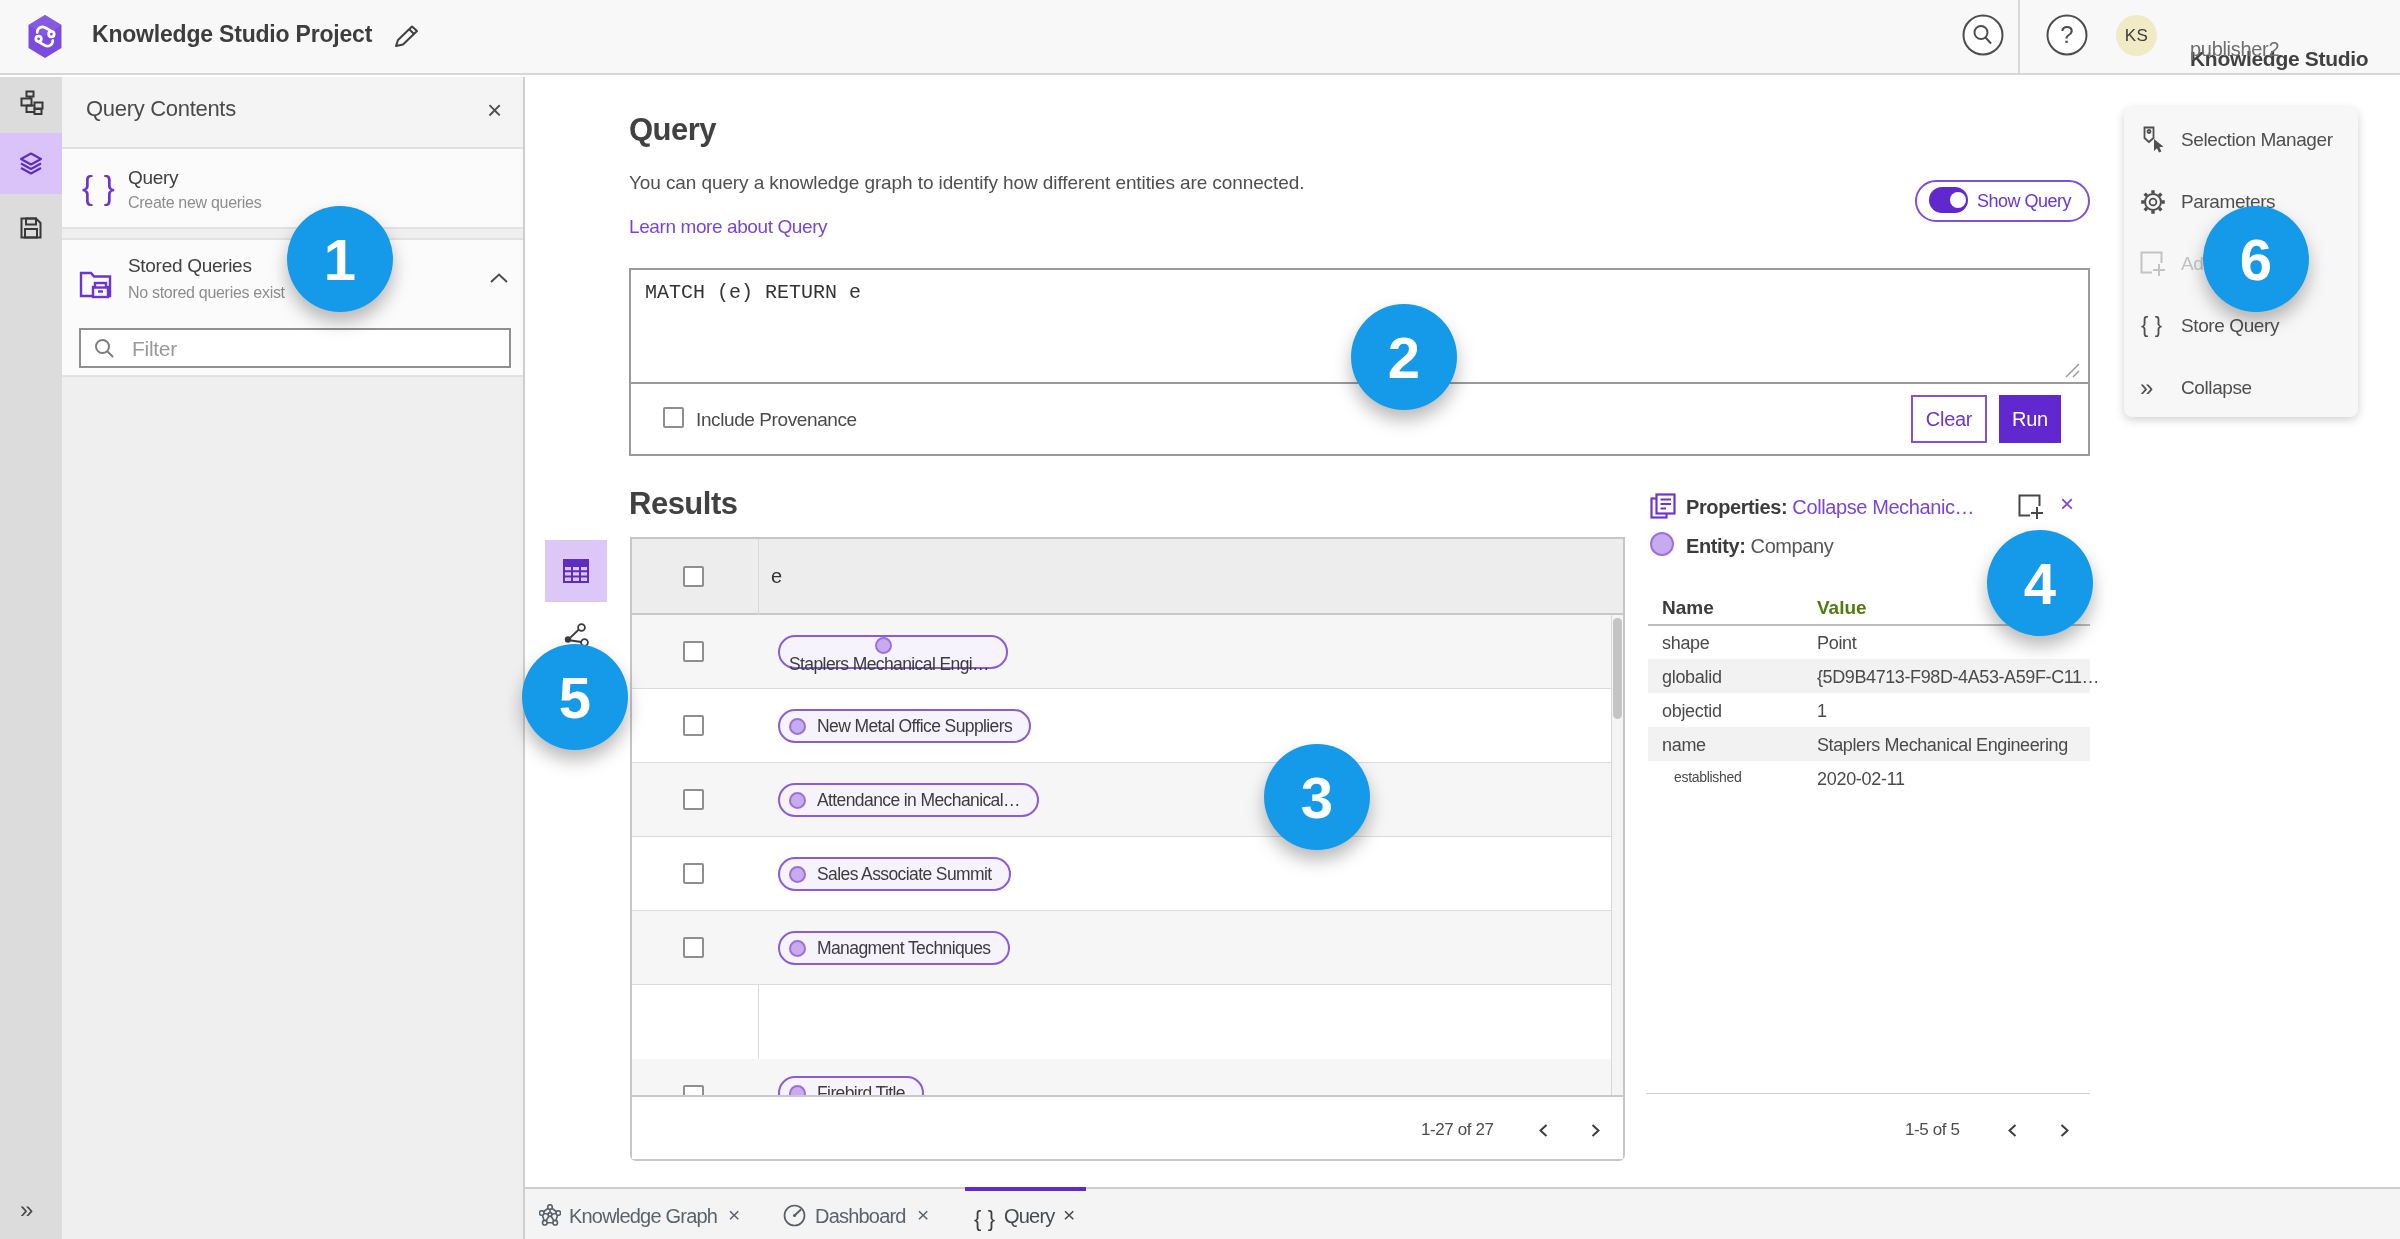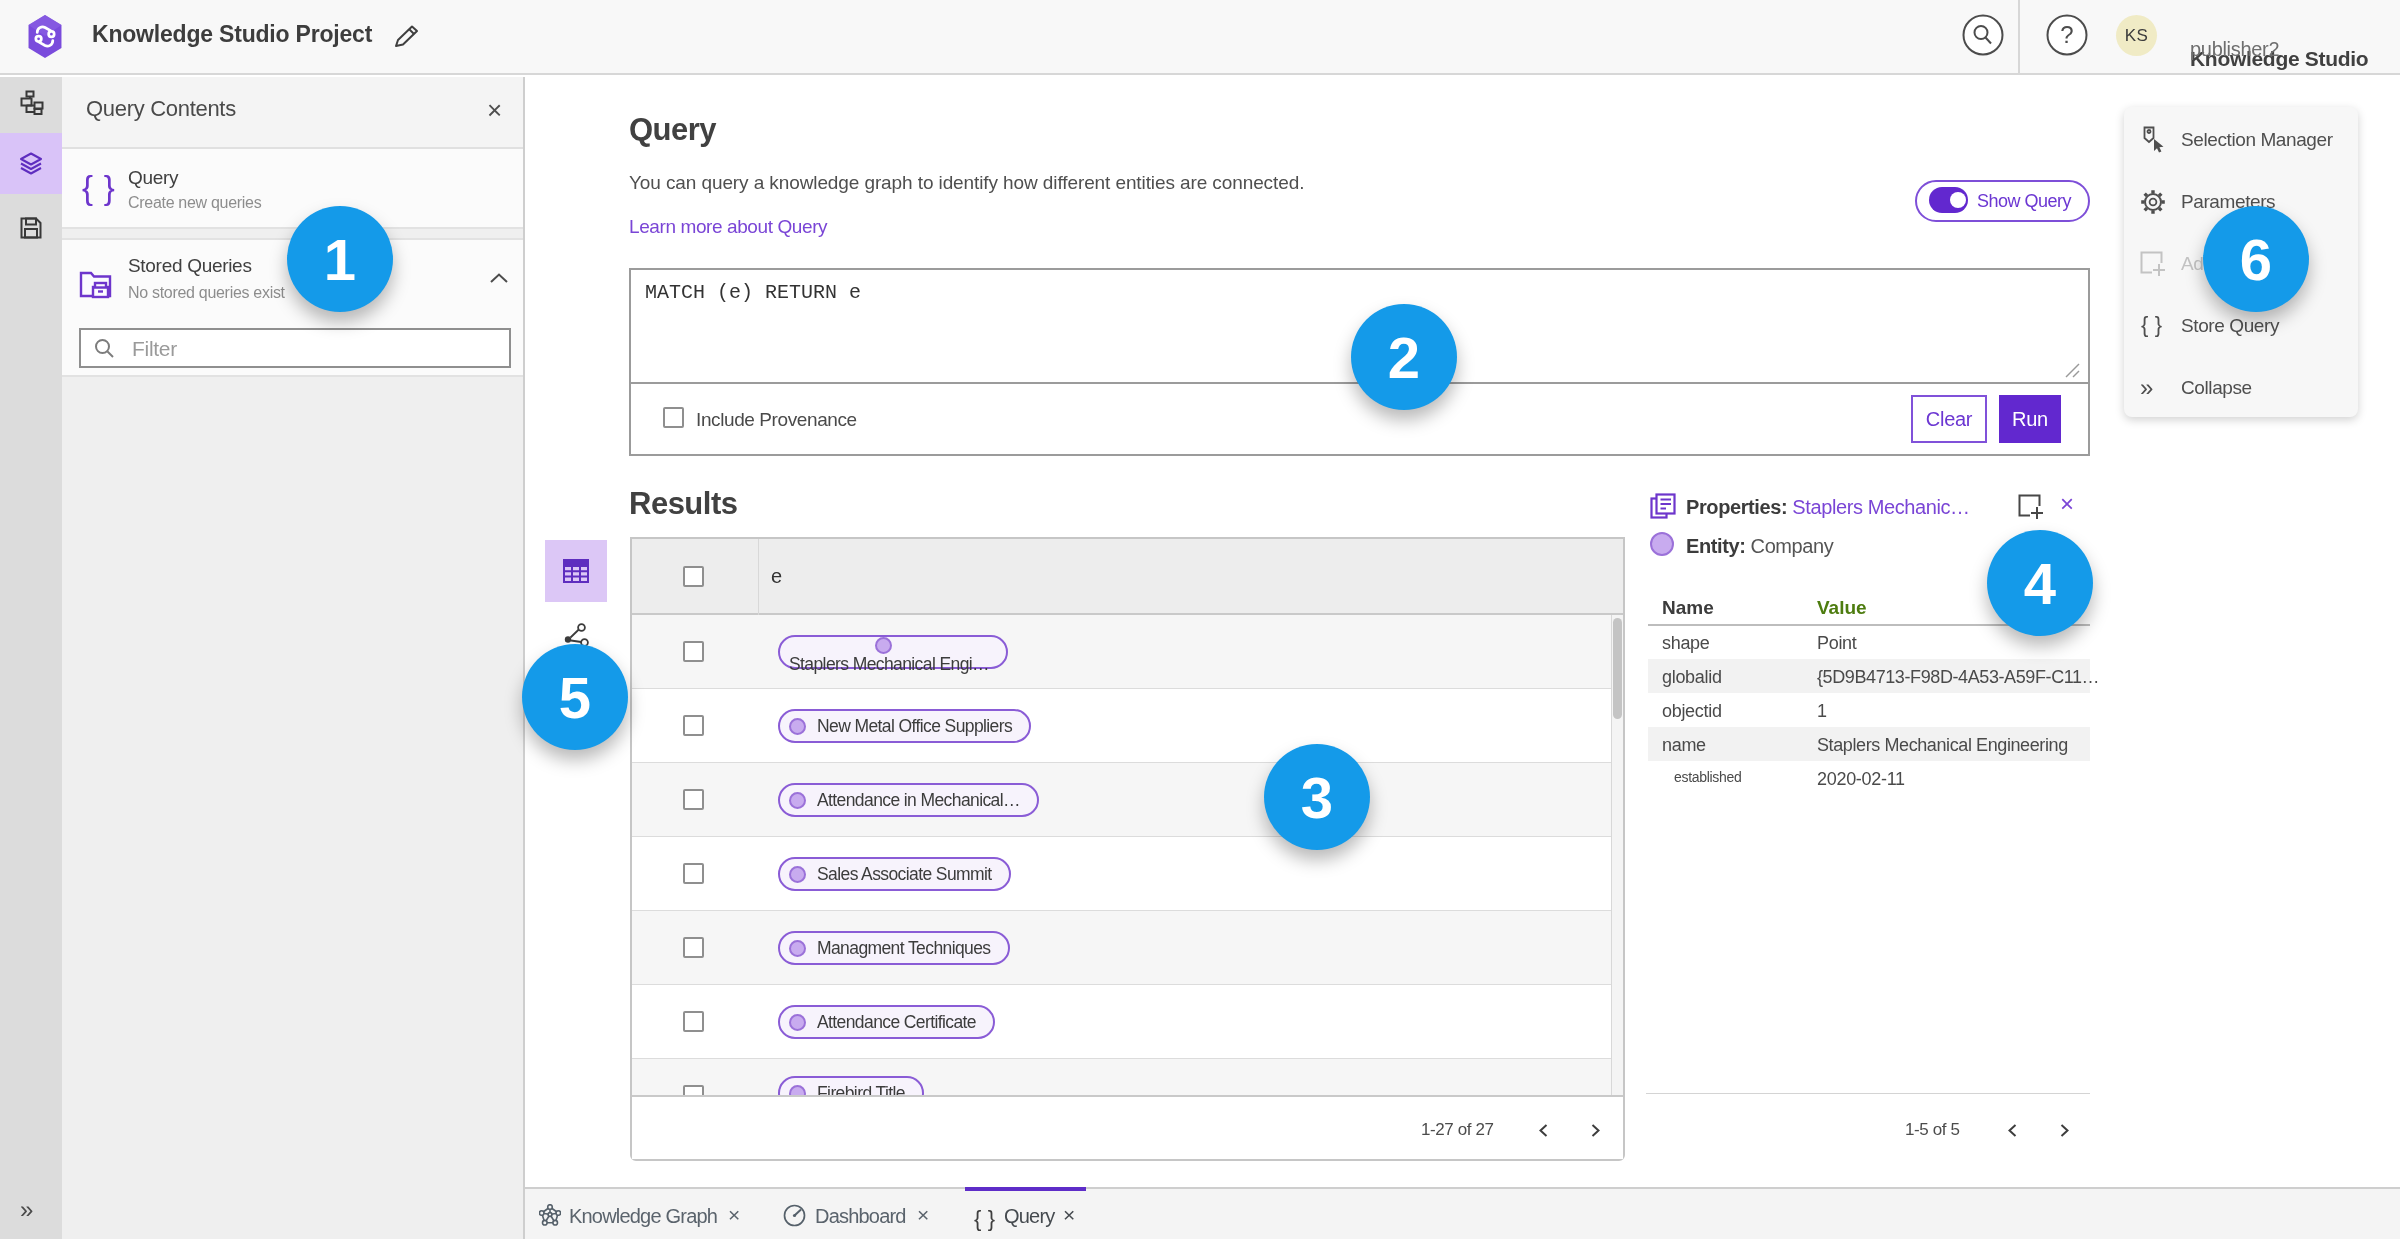--- a/index.html
+++ b/index.html
@@ -218,27 +218,20 @@
         <span class="ptxt">Sales Associate Summit</span>
       </span>
     </div>
   <div class="trow" style="top:372px;background:#f6f6f6;">
       <div class="abs cb" style="left:51px;top:26px;"></div>
       <span class="pill abs" style="left:146px;top:20px;">
         <span class="dot"></span>
         <span class="ptxt">Managment Techniques</span>
       </span>
     </div>
-  <div class="trow" style="top:446px;background:#fff;">
-      <div class="abs cb" style="left:51px;top:26px;"></div>
-      <span class="pill abs" style="left:146px;top:20px;">
-        <span class="dot"></span>
-        <span class="ptxt">Attendance Certificate</span>
-      </span>
-    </div>
   <div class="trow" style="top:520px;height:36px;background:#f6f6f6;border-bottom:none;overflow:hidden;">
       <div class="abs cb" style="left:51px;top:26px;"></div>
       <span class="pill abs" style="left:146px;top:17px;">
         <span class="dot"></span>
         <span class="ptxt">Firebird Title</span>
       </span>
     </div>
 
   <div class="abs" style="left:979px;top:76px;width:12px;height:480px;background:#f4f4f4;border-left:1px solid #d8d8d8;"></div>
   <div class="abs" style="left:981px;top:79px;width:9px;height:101px;background:#c4c4c4;border-radius:5px;"></div>
@@ -254,21 +247,21 @@
 </div>
 
 <div id="props" class="abs" style="left:1648px;top:490px;width:442px;height:675px;">
   <svg class="abs" style="left:2px;top:3px" width="26" height="26" viewBox="0 0 26 26">
     <g fill="none" stroke="#6d35cc" stroke-width="2.2">
       <rect x="1.5" y="5.5" width="15" height="19" fill="#fff"></rect>
       <rect x="6.5" y="1.5" width="18" height="19" fill="#fff"></rect>
       <path d="M10.5,6.5 H21 M10.5,11 H21 M10.5,15.5 H16"></path>
     </g>
   </svg>
-  <div class="abs" style="left:38px;top:6px;font-size:20px;letter-spacing:-0.4px;"><b style="color:#3c3c3c;">Properties:</b> <span style="color:#7a45d6;">Staplers Mechanic…</span></div>
+  <div class="abs" style="left:38px;top:6px;font-size:20px;letter-spacing:-0.4px;"><b style="color:#3c3c3c;">Properties:</b> <span style="color:#7a45d6;">Collapse Mechanic…</span></div>
   <svg class="abs" style="left:370px;top:4px" width="26" height="26" viewBox="0 0 26 26">
     <g fill="none" stroke="#474747" stroke-width="2">
       <path d="M12,21.5 H1.5 V1.5 H21.5 V12"></path>
       <path d="M19,13 V25 M13,19 H25"></path>
     </g>
   </svg>
   <div class="abs" style="left:412px;top:0px;font-size:24px;color:#7a45d6;">×</div>
   <div class="abs" style="left:2px;top:42px;width:24px;height:24px;border-radius:50%;background:#c8abef;border:2px solid #9b71d9;"></div>
   <div class="abs" style="left:38px;top:45px;font-size:20px;letter-spacing:-0.4px;"><b style="color:#3c3c3c;">Entity:</b> <span style="color:#555;">Company</span></div>
 

